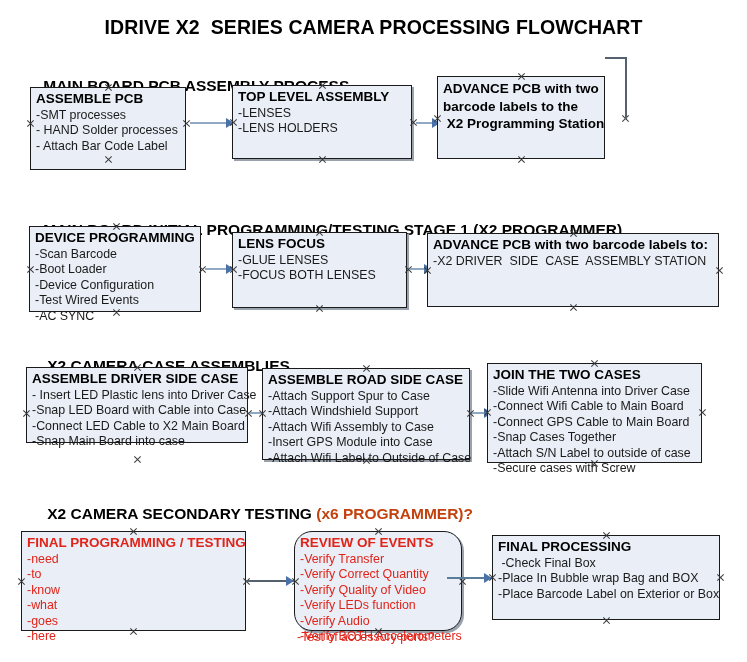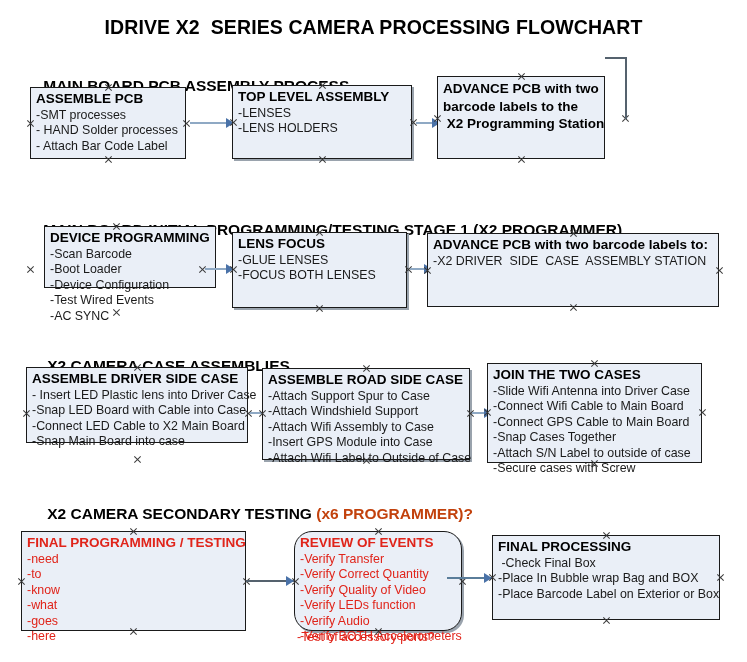--- a/index.html
+++ b/index.html
@@ -143,21 +143,21 @@
 <body>
 
 <div id="canvas">
 
   <div class="doc-title">IDRIVE X2  SERIES CAMERA PROCESSING FLOWCHART</div>
 
   <div class="section-head" style="left:26px; top:59px;">
     <span>MAIN BOARD PCB ASSEMBLY PROCESS</span>
   </div>
 
-  <div class="pbox" style="left:30px; top:87px; width:156px; height:72px;">
+  <div class="pbox" style="left:30px; top:87px; width:156px; height:83px;">
     <div class="pbox-inner">
       <div class="pbox-title">ASSEMBLE PCB</div>
       <div class="pbox-line">-SMT processes</div>
       <div class="pbox-line">- HAND Solder processes</div>
       <div class="pbox-line">- Attach Bar Code Label</div>
     </div>
   </div>
   <div class="handle" style="left:108px; top:87px;"></div>
   <div class="handle" style="left:108px; top:159px;"></div>
   <div class="handle" style="left:30px; top:123px;"></div>
@@ -192,21 +192,21 @@
   <div class="handle" style="left:521px; top:159px;"></div>
   <div class="handle" style="left:437px; top:118px;"></div>
   <div class="handle" style="left:625px; top:118px;"></div>
   <div class="plainline" style="left:605px; top:57px; width:22px; height:1.5px;"></div>
   <div class="plainline" style="left:625px; top:57px; width:1.5px; height:62px;"></div>
 
   <div class="section-head" style="left:26px; top:203px;">
     <span>MAIN BOARD INITIAL PROGRAMMING/TESTING STAGE 1 (X2 PROGRAMMER)</span>
   </div>
 
-  <div class="pbox" style="left:44px; top:226px; width:172px; height:62px;">
+  <div class="pbox" style="left:29px; top:226px; width:172px; height:86px;">
     <div class="pbox-inner">
       <div class="pbox-title">DEVICE PROGRAMMING</div>
       <div class="pbox-line">-Scan Barcode</div>
       <div class="pbox-line">-Boot Loader</div>
       <div class="pbox-line">-Device Configuration</div>
       <div class="pbox-line">-Test Wired Events</div>
       <div class="pbox-line">-AC SYNC</div>
     </div>
   </div>
   <div class="handle" style="left:116px; top:226px;"></div>

